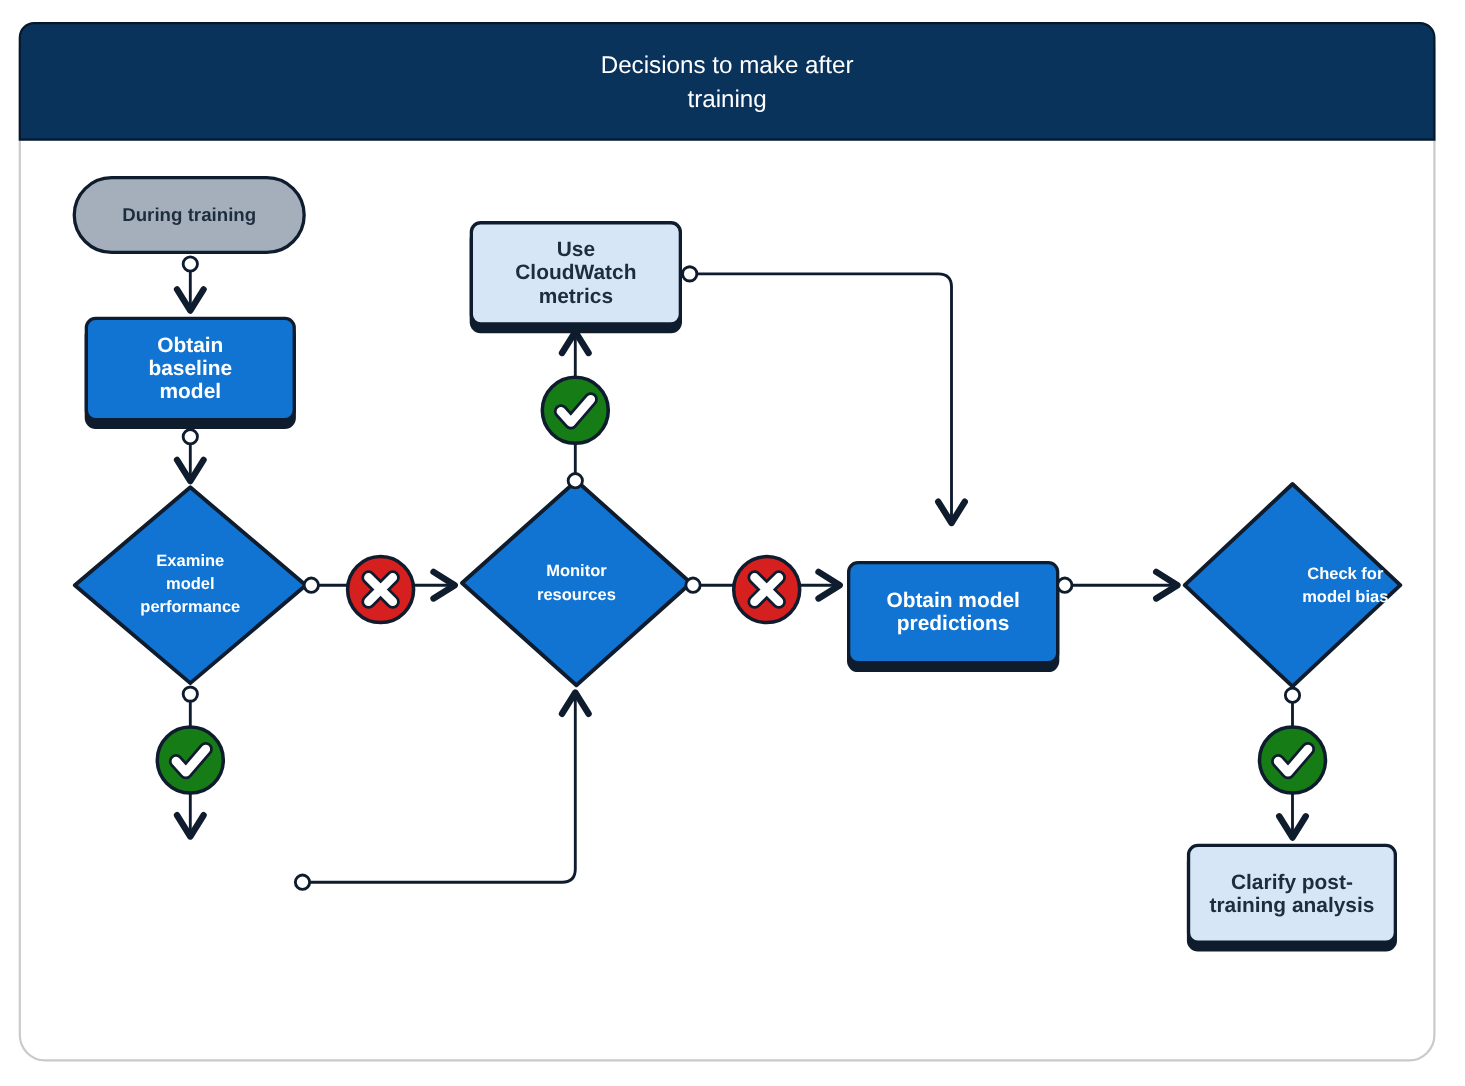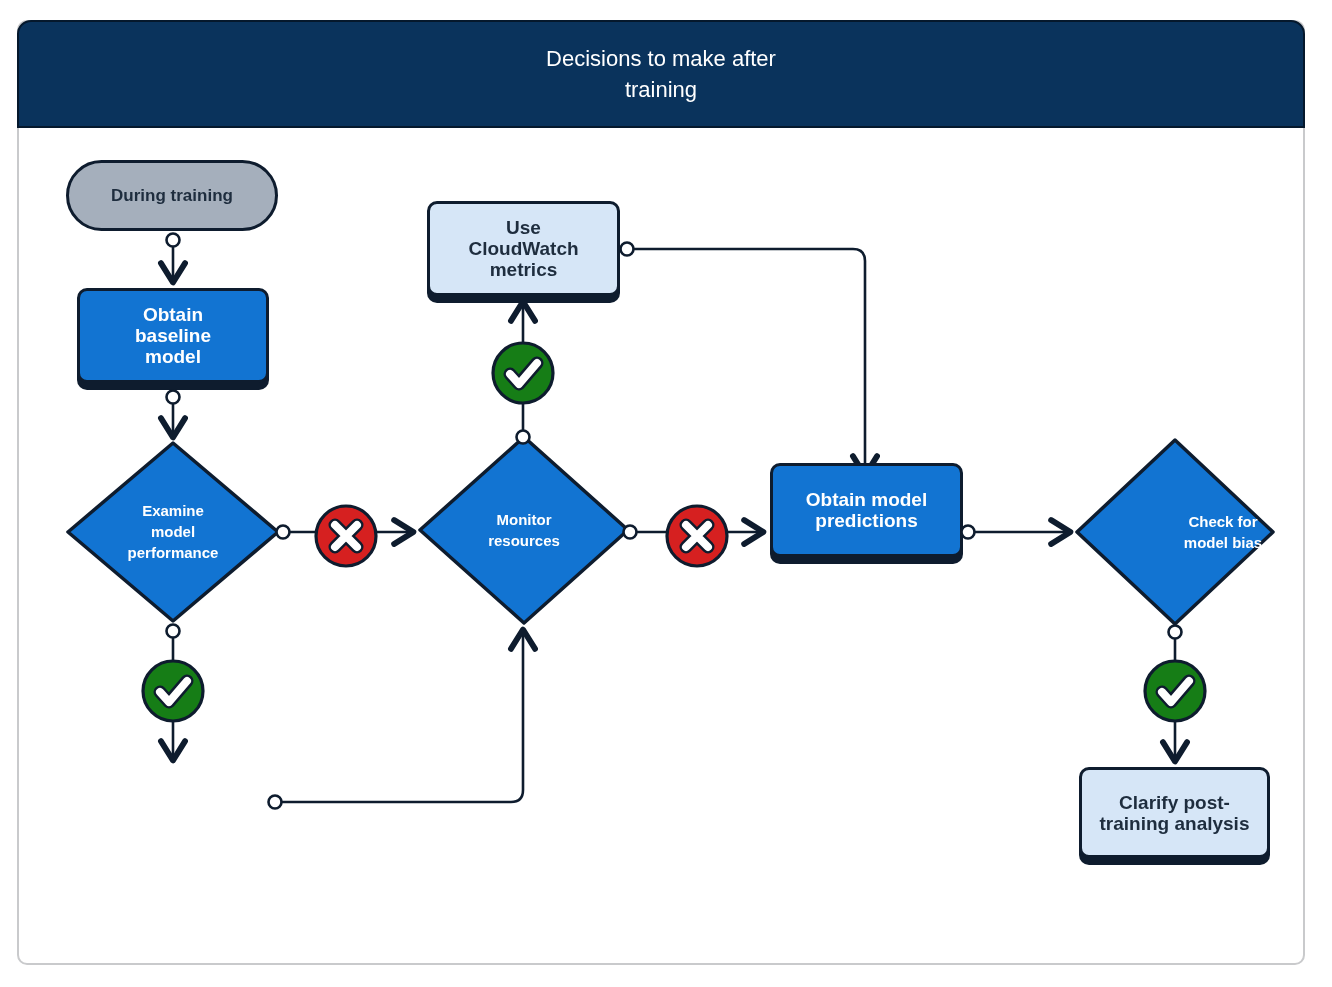--- a/index.html
+++ b/index.html
@@ -16,21 +16,21 @@
   }
   *{margin:0;padding:0;box-sizing:border-box;}
   html,body{background:#ffffff;}
   body{
     width:1332px;height:987px;position:relative;overflow:hidden;
     font-family:"Liberation Sans", sans-serif;
   }
   .page{position:absolute;inset:0;}
   .card{
     position:absolute;left:17px;top:20px;width:1288px;height:945px;
-    background:#ffffff;border:2px solid var(--card_border);border-radius:10px;
+    background:#ffffff;border:2px solid var(--card_border);border-radius:24px;
   }
   .header{
     position:absolute;left:-2px;top:-2px;width:1288px;height:108px;
     background:var(--header_bg);
     border:2px solid #05182c;
     border-radius:14px 14px 0 0;
     display:flex;align-items:center;justify-content:center;
   }
   .title{
     color:var(--title_color);font-size:22px;font-weight:400;line-height:31px;
@@ -130,21 +130,21 @@
   </div>
 
   <div class="node pill" style="left:66px;top:160px;width:212px;height:71px;">
     <span class="lbl">During training</span>
   </div>
 
   <div class="node rect light" style="left:427px;top:201px;width:193px;height:95px;">
     <span class="lbl" style="max-width:150px;">Use CloudWatch metrics</span>
   </div>
 
-  <div class="node rect blue" style="left:770px;top:463px;width:193px;height:94px;">
+  <div class="node rect blue" style="left:770px;top:510px;width:193px;height:94px;">
     <span class="lbl" style="max-width:140px;">Obtain model predictions</span>
   </div>
 
 
   <div class="node rect light" style="left:1079px;top:767px;width:191px;height:91px;">
     <span class="lbl" style="max-width:165px;">Clarify post-training analysis</span>
   </div>
 
   <div class="dlabel" style="left:173px;top:531px;width:110px;">Examine model performance</div>
   <div class="dlabel" style="left:524px;top:530px;width:100px;">Monitor resources</div>

